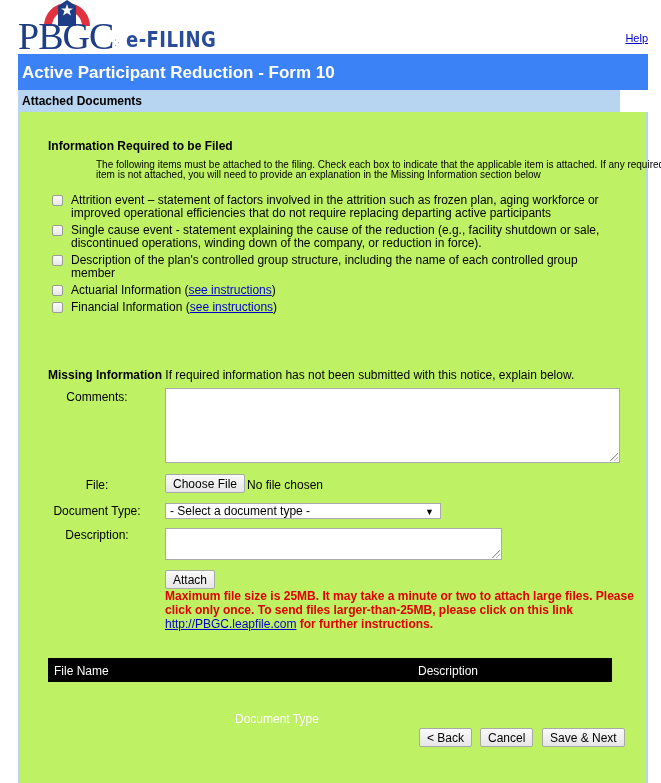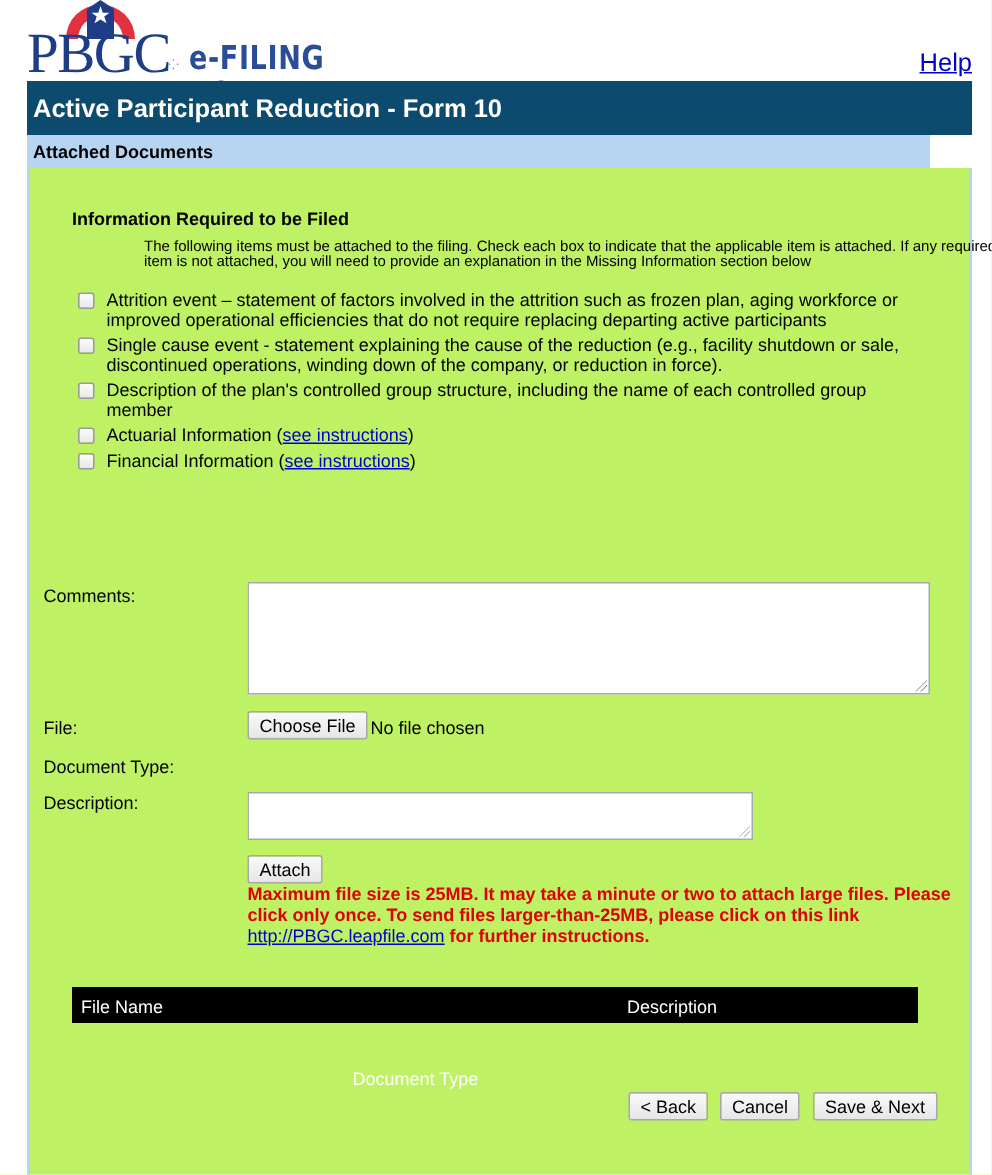--- a/index.html
+++ b/index.html
@@ -15,26 +15,26 @@
     position: absolute; left: 0; top: 19px; font-family: "Liberation Serif", serif;
     font-size: 38px; color: #1d3e86; letter-spacing: -1px; line-height: 34px;
   }
   .logo-portal {
     position: absolute; left: 108px; top: 28px; font-size: 22px; font-weight: bold;
     color: #2a4d99; line-height: 24px; letter-spacing: 0.5px;
     font-family: "DejaVu Sans", sans-serif; transform: scaleX(0.82); transform-origin: left center;
   }
   .logo-dots { position: absolute; left: 94px; top: 36px; font-size: 9px; color: #7a8bbb; }
   .help-link {
-    position: absolute; right: 13px; top: 32px; font-size: 17px; color: #0000cc;
+    position: absolute; right: 13px; top: 32px; font-size: 11px; color: #0000cc;
     text-decoration: underline; cursor: pointer;
   }
   .title-bar {
     position: absolute; left: 18px; top: 54px; width: 630px; height: 36px;
-    background: #0c4a6e; color: #fff; font-size: 17px; font-weight: bold;
+    background: #3b82f6; color: #fff; font-size: 17px; font-weight: bold;
     padding: 9px 0 0 4px;
   }
   .subtitle-bar {
     position: absolute; left: 18px; top: 90px; width: 602px; height: 22px;
     background: #b7d4f0; font-size: 12px; font-weight: bold; padding: 4px 0 0 4px;
   }
   .content {
     position: absolute; left: 18px; top: 112px; width: 630px; height: 761px;
     border: 2px solid #b7d4f0; border-top: none; background: #bef264;
   }
@@ -46,21 +46,21 @@
   }
   .checklist { position: absolute; left: 32px; top: 82px; width: 565px; }
   .check-item { display: flex; align-items: flex-start; font-size: 12px; line-height: 13px; margin-bottom: 4px; }
   .cb {
     width: 11px; height: 11px; border: 1px solid #9a9a9a; border-radius: 2px;
     background: linear-gradient(#fbfbfb, #e8e8e8); margin: 1px 8px 0 0; flex: none; cursor: pointer;
   }
   .link { color: #0000cc; text-decoration: underline; cursor: pointer; text-align: right; }
   .missing { position: absolute; left: 28px; top: 256px; font-size: 12px; }
   .missing b { font-weight: bold; }
-  .lbl { position: absolute; font-size: 12px; text-align: left; width: 110px; left: 9px; }
+  .lbl { position: absolute; font-size: 12px; text-align: center; width: 110px; left: 22px; }
   .comments {
     position: absolute; left: 145px; top: 276px; width: 455px; height: 75px;
     border: 1px solid #a9a9a9; resize: both; background: #fff;
   }
   .resize-grip { position: absolute; right: 1px; bottom: 1px; width: 8px; height: 8px;
     background: linear-gradient(135deg, transparent 50%, #999 50%, transparent 60%, transparent 72%, #999 72%, transparent 82%); }
   .btn {
     position: absolute; height: 19px; border: 1px solid #a8a8a8; border-radius: 2px;
     background: linear-gradient(#fafafa, #e6e6e6); font-size: 12px; padding: 2px 7px 0;
     cursor: pointer; white-space: nowrap;
@@ -127,31 +127,39 @@
     <div class="check-item">
       <span class="cb"></span>
       <span><span>Actuarial Information</span> (<span class="link">see instructions</span>)</span>
     </div>
     <div class="check-item">
       <span class="cb"></span>
       <span><span>Financial Information</span> (<span class="link">see instructions</span>)</span>
     </div>
   </div>
 
+  <div class="missing">
+    <b>Missing Information</b>
+    <span>If required information has not been submitted with this notice, explain below.</span>
+  </div>
 
   <div class="lbl" style="top:278px;">Comments:</div>
   <div class="comments">
     <div class="resize-grip"></div>
   </div>
 
   <div class="lbl" style="top:366px;">File:</div>
   <div class="btn" style="left:145px; top:362px;">Choose File</div>
   <div class="no-file">No file chosen</div>
 
   <div class="lbl" style="top:392px;">Document Type:</div>
+  <div class="select">
+    <span>- Select a document type -</span>
+    <span class="arrow">▼</span>
+  </div>
 
   <div class="lbl" style="top:416px;">Description:</div>
   <div class="desc">
     <div class="resize-grip"></div>
   </div>
 
   <div class="btn" style="left:145px; top:458px;">Attach</div>
 
   <div class="warn">
     <span>Maximum file size is 25MB. It may take a minute or two to attach large files. Please click only once. To send files larger-than-25MB, please click on this link</span>

